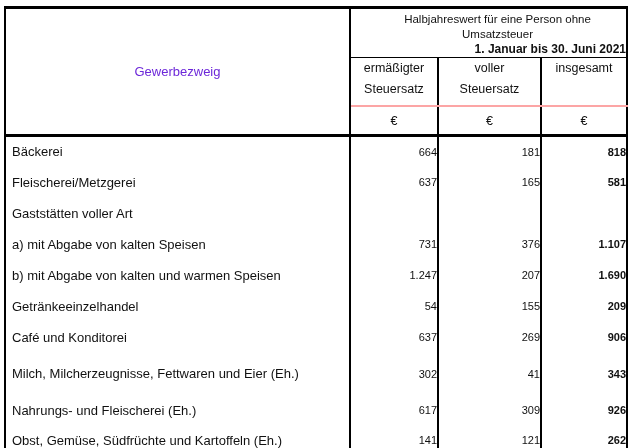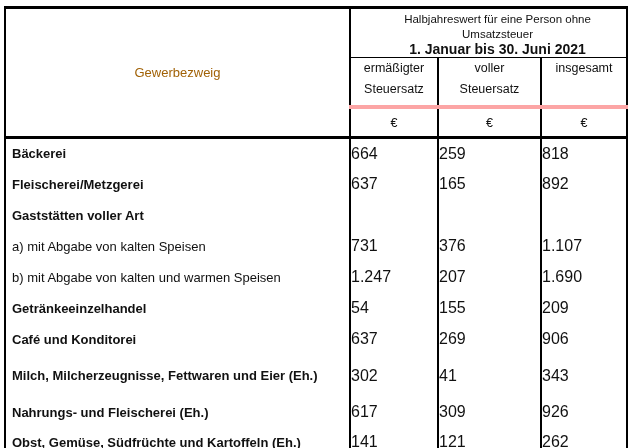--- a/index.html
+++ b/index.html
@@ -39,40 +39,40 @@
     vertical-align: middle;
     overflow: hidden;
   }
 
   
   th.corner {
     border-right: 2px solid #000;
     border-bottom: 3px solid #000;
     text-align: center;
     font-size: 13px;
-    color: #a16207;
+    color: #6d28d9;
   }
 
   
   td.spanhead {
     border-bottom: 1px solid #000;
     text-align: center;
     height: 38px;
     font-size: 11.5px;
     line-height: 15px;
     padding-top: 3px;
     vertical-align: top;
     padding-left: 18px;
   }
-  td.spanhead .date { font-weight: bold; font-size: 14px; }
+  td.spanhead .date { font-weight: bold; font-size: 12px; text-align: right; }
 
   
   td.ratehead {
     border-left: 2px solid #000;
-    border-bottom: 4px solid #fca5a5;
+    border-bottom: 2px solid #fca5a5;
     text-align: center;
     vertical-align: top;
     height: 47px;
     font-size: 12.5px;
     line-height: 21px;
   }
 
   
   td.unit {
     border-left: 2px solid #000;
@@ -84,27 +84,27 @@
 
   
   td.label {
     text-align: left;
     padding-left: 6px;
     padding-right: 8px;
     font-size: 13px;
     line-height: 15px;
     border-right: 2px solid #000;
   }
-  tr.cat td.label { font-weight: bold; }
+  tr.cat td.label { font-weight: normal; }
   td.val {
     border-left: 2px solid #000;
-    text-align: left;
-    font-size: 16px;
-  }
-  td.total { font-weight: normal; }
+    text-align: right;
+    font-size: 11px;
+  }
+  td.total { font-weight: bold; }
   tr.body-row { height: 31px; }
   tr.body-row.tall { height: 42px; }
 </style>
 </head>
 <body>
 
 <div class="sheet">
   <table class="taxtable">
     <colgroup>
       <col class="c1">
@@ -137,28 +137,28 @@
       </tr>
       <tr>
         <td class="unit">€</td>
         <td class="unit">€</td>
         <td class="unit">€</td>
       </tr>
 
       <tr class="body-row cat">
         <td class="label">Bäckerei</td>
         <td class="val">664</td>
-        <td class="val">259</td>
+        <td class="val">181</td>
         <td class="val total">818</td>
       </tr>
       <tr class="body-row cat">
         <td class="label">Fleischerei/Metzgerei</td>
         <td class="val">637</td>
         <td class="val">165</td>
-        <td class="val total">892</td>
+        <td class="val total">581</td>
       </tr>
       <tr class="body-row cat">
         <td class="label">Gaststätten voller Art</td>
         <td class="val"></td>
         <td class="val"></td>
         <td class="val total"></td>
       </tr>
       <tr class="body-row sub">
         <td class="label">a) mit Abgabe von kalten Speisen</td>
         <td class="val">731</td>

